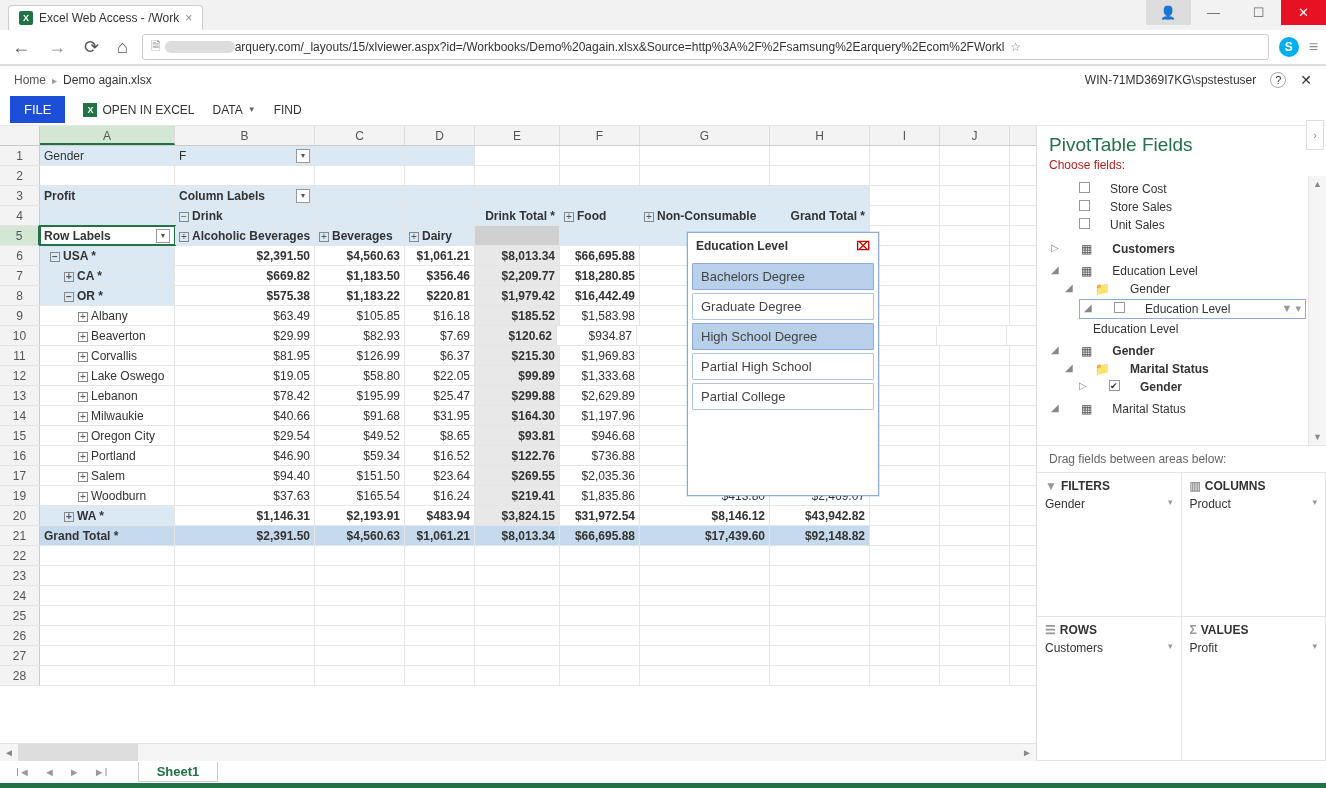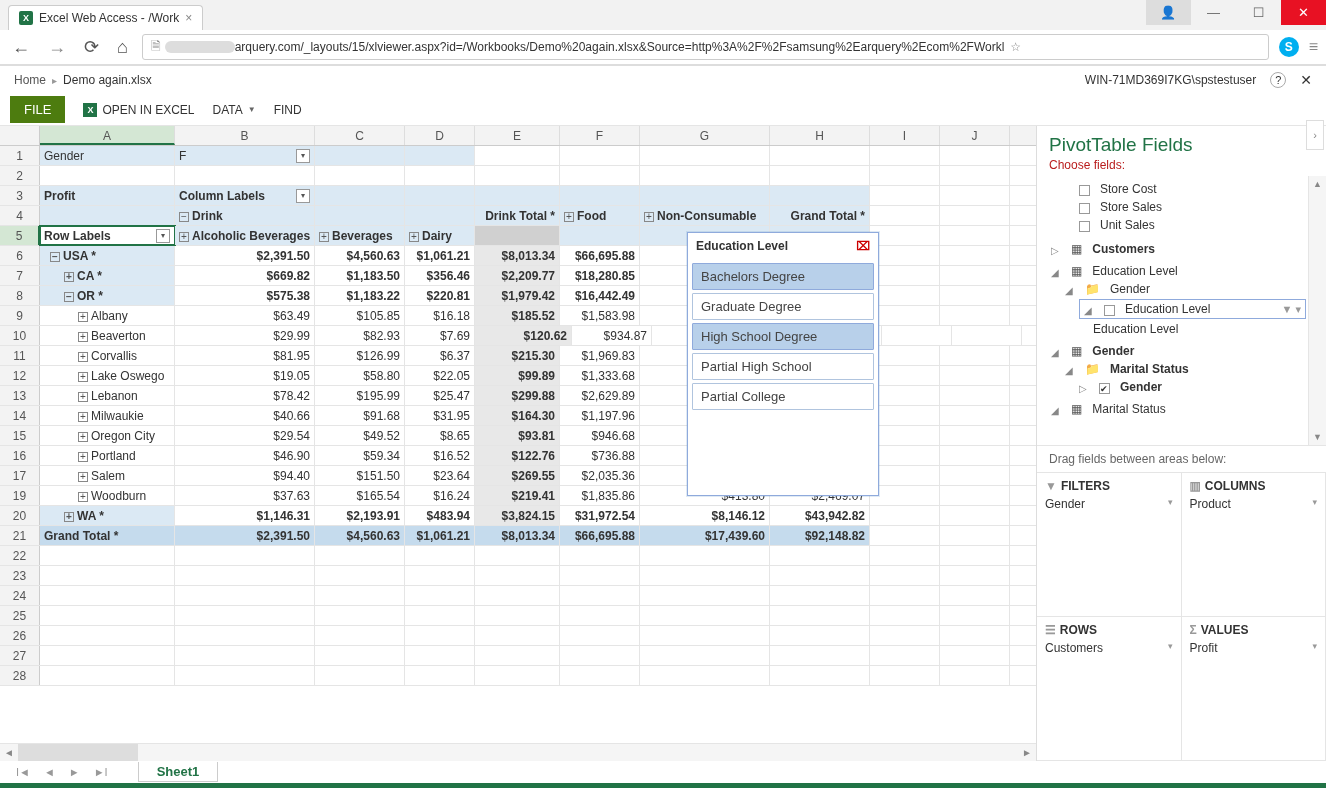--- a/index.html
+++ b/index.html
@@ -26,21 +26,21 @@
 
 .sp-header{height:28px;display:flex;align-items:center;justify-content:space-between;padding:0 14px;background:#fff}
 .breadcrumb{display:flex;align-items:center;gap:6px;color:#666;font-size:13px}
 .breadcrumb a{color:#555;cursor:pointer}
 .breadcrumb .sep{color:#999;font-size:10px}
 .sp-right{display:flex;align-items:center;gap:14px;color:#888}
 .sp-right .q{border:1px solid #aaa;border-radius:50%;width:16px;height:16px;display:flex;align-items:center;justify-content:center;font-size:11px}
 .sp-right .x{font-size:14px}
 
 .toolbar{height:32px;display:flex;align-items:center;gap:18px;padding-left:10px;border-bottom:1px solid #e5e5e5}
-.file-btn{background:#4d7c0f;color:#fff;padding:6px 14px;font-size:13px}
+.file-btn{background:#1d4ed8;color:#fff;padding:6px 14px;font-size:13px}
 .tb-item{display:flex;align-items:center;gap:5px;color:#444;font-size:13px;cursor:pointer}
 .excel-ico{width:14px;height:14px;background:#217346;position:relative;font-size:9px;color:#fff;display:flex;align-items:center;justify-content:center;font-weight:bold}
 .tb-item .caret{font-size:8px;color:#666}
 
 .main{display:flex;height:calc(100% - 30px - 35px - 28px - 32px - 22px - 6px)}
 .sheet-area{flex:1;display:flex;flex-direction:column;overflow:hidden;position:relative}
 .sheet-scroll{flex:1;overflow:hidden;position:relative}
 
 .col-headers{display:flex;height:20px;background:#f3f3f3;border-bottom:1px solid #ccc}
 .corner{width:40px;border-right:1px solid #ccc;background:#f3f3f3}
@@ -70,21 +70,21 @@
 .slicer-item.sel{background:#b8d0ea;border-color:#8faadc}
 
 .field-panel{width:290px;border-left:1px solid #ddd;display:flex;flex-direction:column;background:#fff;position:relative}
 .fp-head{padding:8px 12px 4px;position:relative}
 .fp-title{color:#217346;font-size:19px;font-weight:300}
 .fp-sub{color:#b91c1c;font-size:12px;margin-top:2px}
 .fp-close{position:absolute;right:10px;top:10px;color:#888;font-size:14px;cursor:pointer}
 .fp-list{flex:0 0 auto;padding:4px 2px 4px 14px;overflow-y:auto;position:relative;height:270px;border-bottom:1px solid #e5e5e5}
 .fp-scroll{position:absolute;right:0;top:0;bottom:0;width:18px;background:#f5f5f5;border-left:1px solid #e5e5e5}
 .fp-scroll .up,.fp-scroll .dn{height:16px;text-align:center;font-size:9px;color:#888;line-height:16px}
-.fl-item{display:flex;align-items:flex-end;gap:10px;padding:2px 0;color:#444;font-size:12px}
+.fl-item{display:flex;align-items:flex-start;gap:20px;padding:2px 0;color:#444;font-size:12px}
 .fl-item .exp{width:10px;color:#888;font-size:10px}
 .fl-item .cb{width:11px;height:11px;border:1px solid #999;display:inline-block}
 .fl-item .cb.checked::after{content:"✔";font-size:9px;color:#333;position:relative;top:-3px;left:0}
 .fl-item .ico{color:#555}
 .fl-item .folder{color:#d9a43f}
 .fl-item.boxed{border:1px solid #8faadc;padding:2px 4px;margin:1px 18px 1px 0}
 .fl-item .flt{margin-left:auto;color:#999;font-size:11px}
 .fp-drag{padding:6px 12px;color:#666;font-size:12px}
 .fp-areas{flex:1;display:grid;grid-template-columns:1fr 1fr;grid-template-rows:1fr 1fr;border-top:1px solid #e5e5e5}
 .area{border-right:1px solid #e5e5e5;border-bottom:1px solid #e5e5e5;padding:6px 8px}
@@ -300,21 +300,21 @@
             <div class="cell num" style="width: 100px;"></div>
             <div class="cell " style="width: 70px;"></div>
             <div class="cell " style="width: 70px;"></div>
           </div>
           <div class="row">
             <div class="row-h">10</div>
             <div class="cell " style="width: 135px;"><span style="padding-left:34px"><span class="plus-box">+</span>Beaverton</span></div>
             <div class="cell num" style="width: 140px;">$29.99</div>
             <div class="cell num" style="width: 90px;">$82.93</div>
             <div class="cell num" style="width: 70px;">$7.69</div>
-            <div class="cell drinkcol num bold" style="width: 97px;">$120.62</div>
+            <div class="cell drinkcol num bold" style="width: 82px;">$120.62</div>
             <div class="cell num" style="width: 80px;">$934.87</div>
             <div class="cell num" style="width: 130px;"></div>
             <div class="cell num" style="width: 100px;"></div>
             <div class="cell " style="width: 70px;"></div>
             <div class="cell " style="width: 70px;"></div>
           </div>
           <div class="row">
             <div class="row-h">11</div>
             <div class="cell " style="width: 135px;"><span style="padding-left:34px"><span class="plus-box">+</span>Corvallis</span></div>
             <div class="cell num" style="width: 140px;">$81.95</div>

